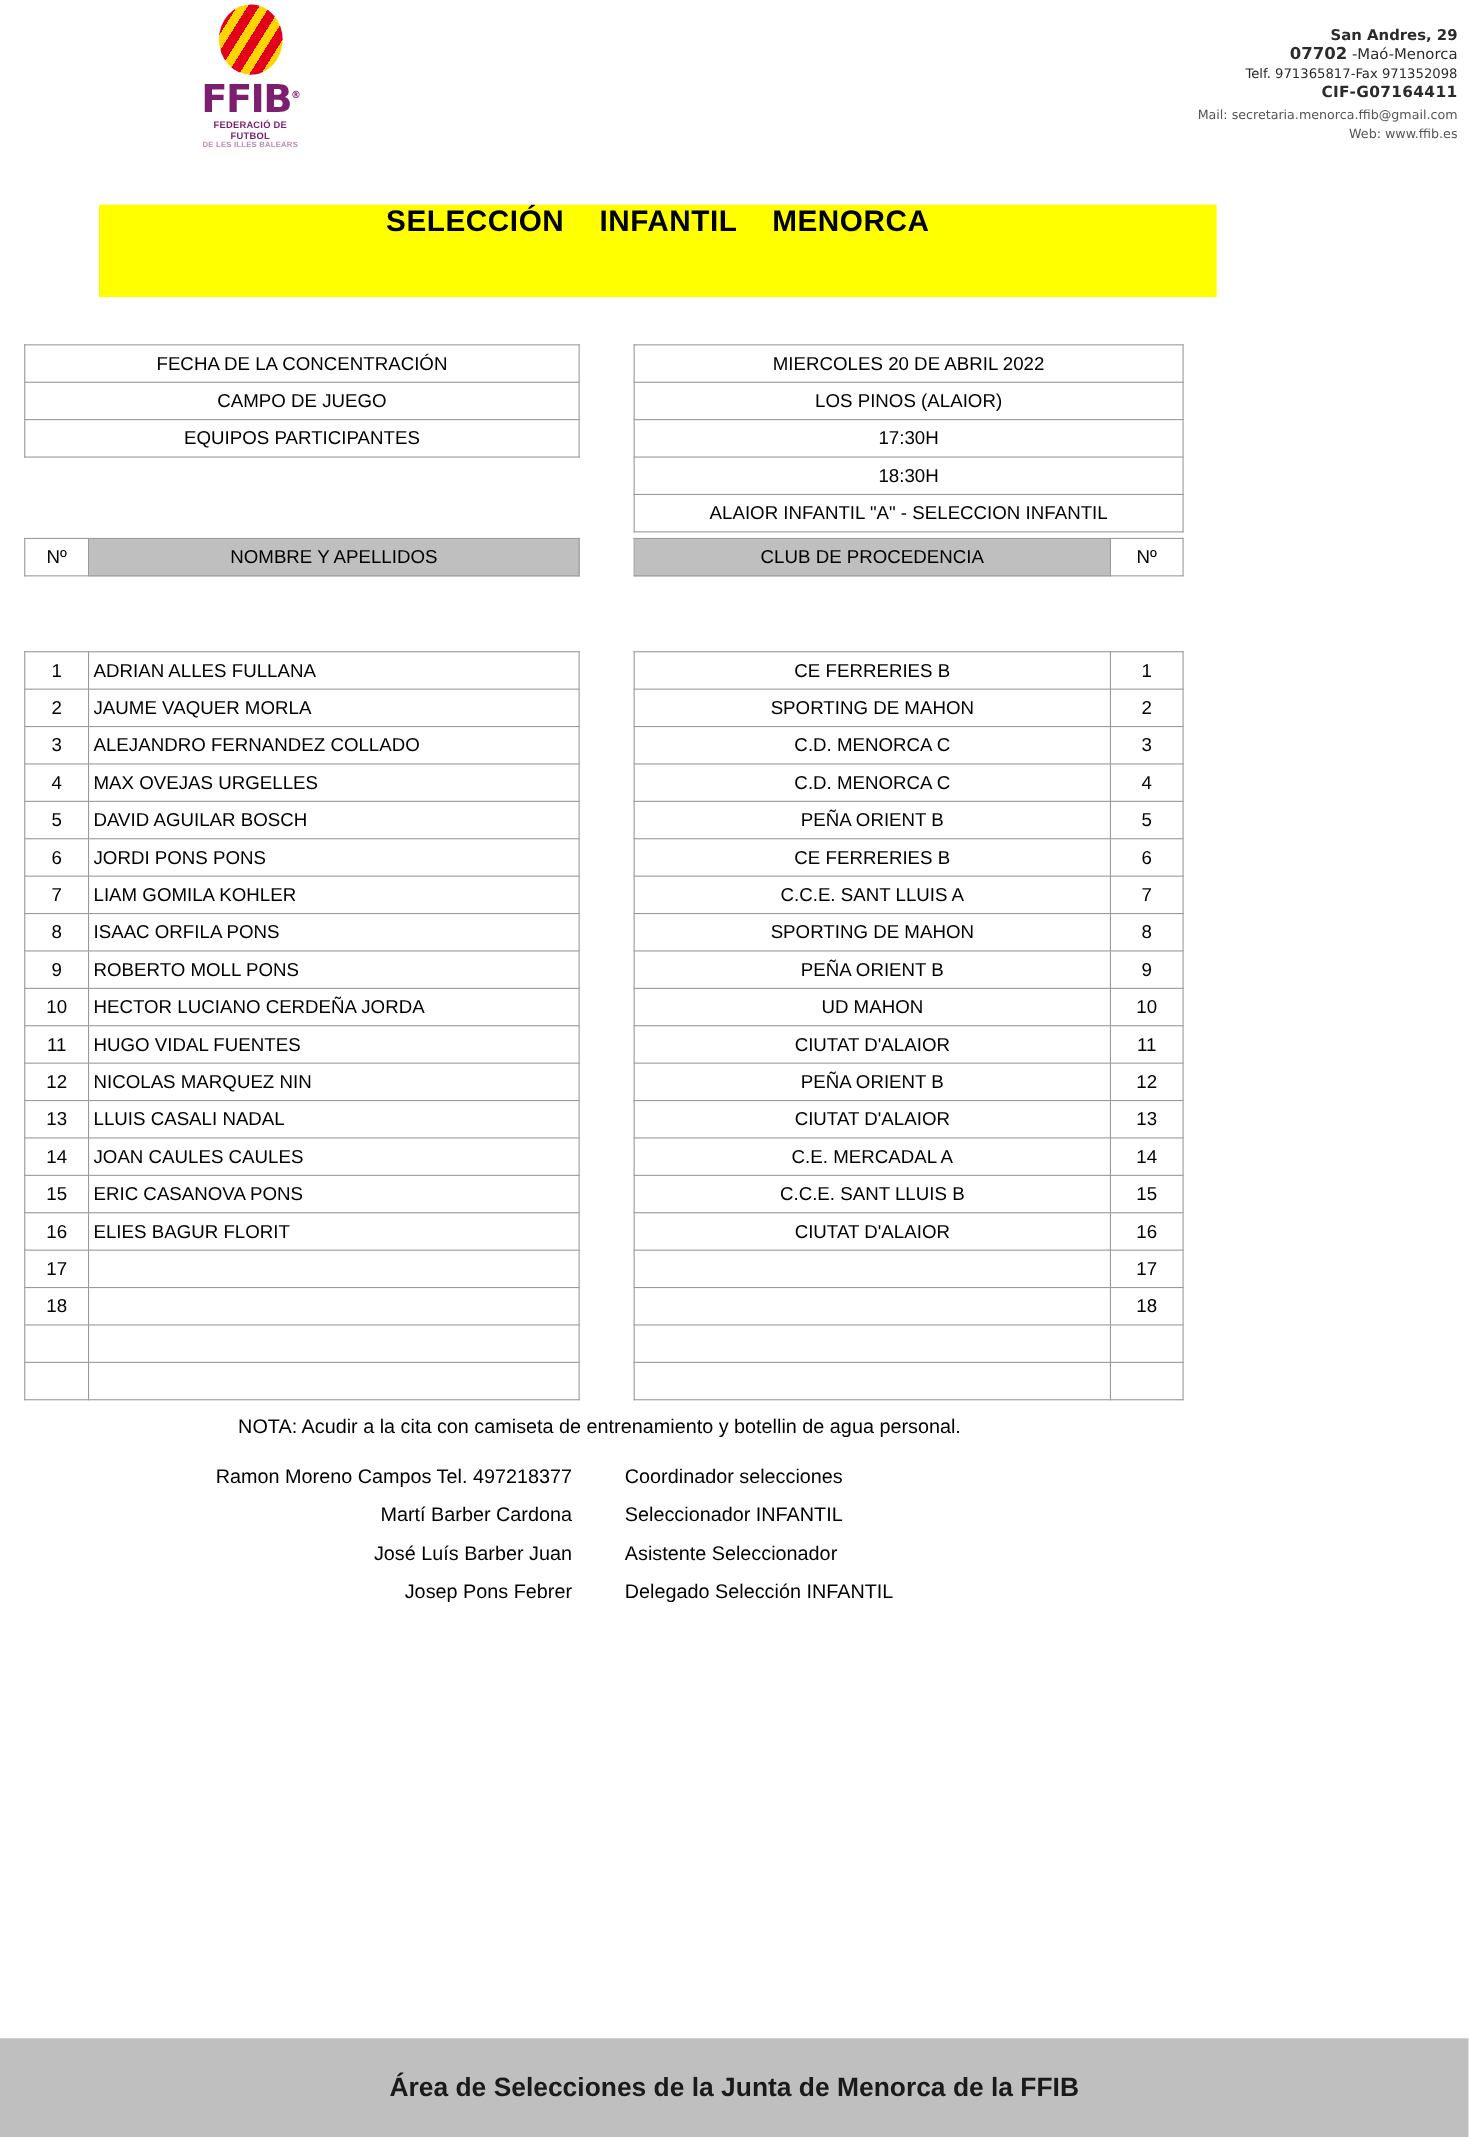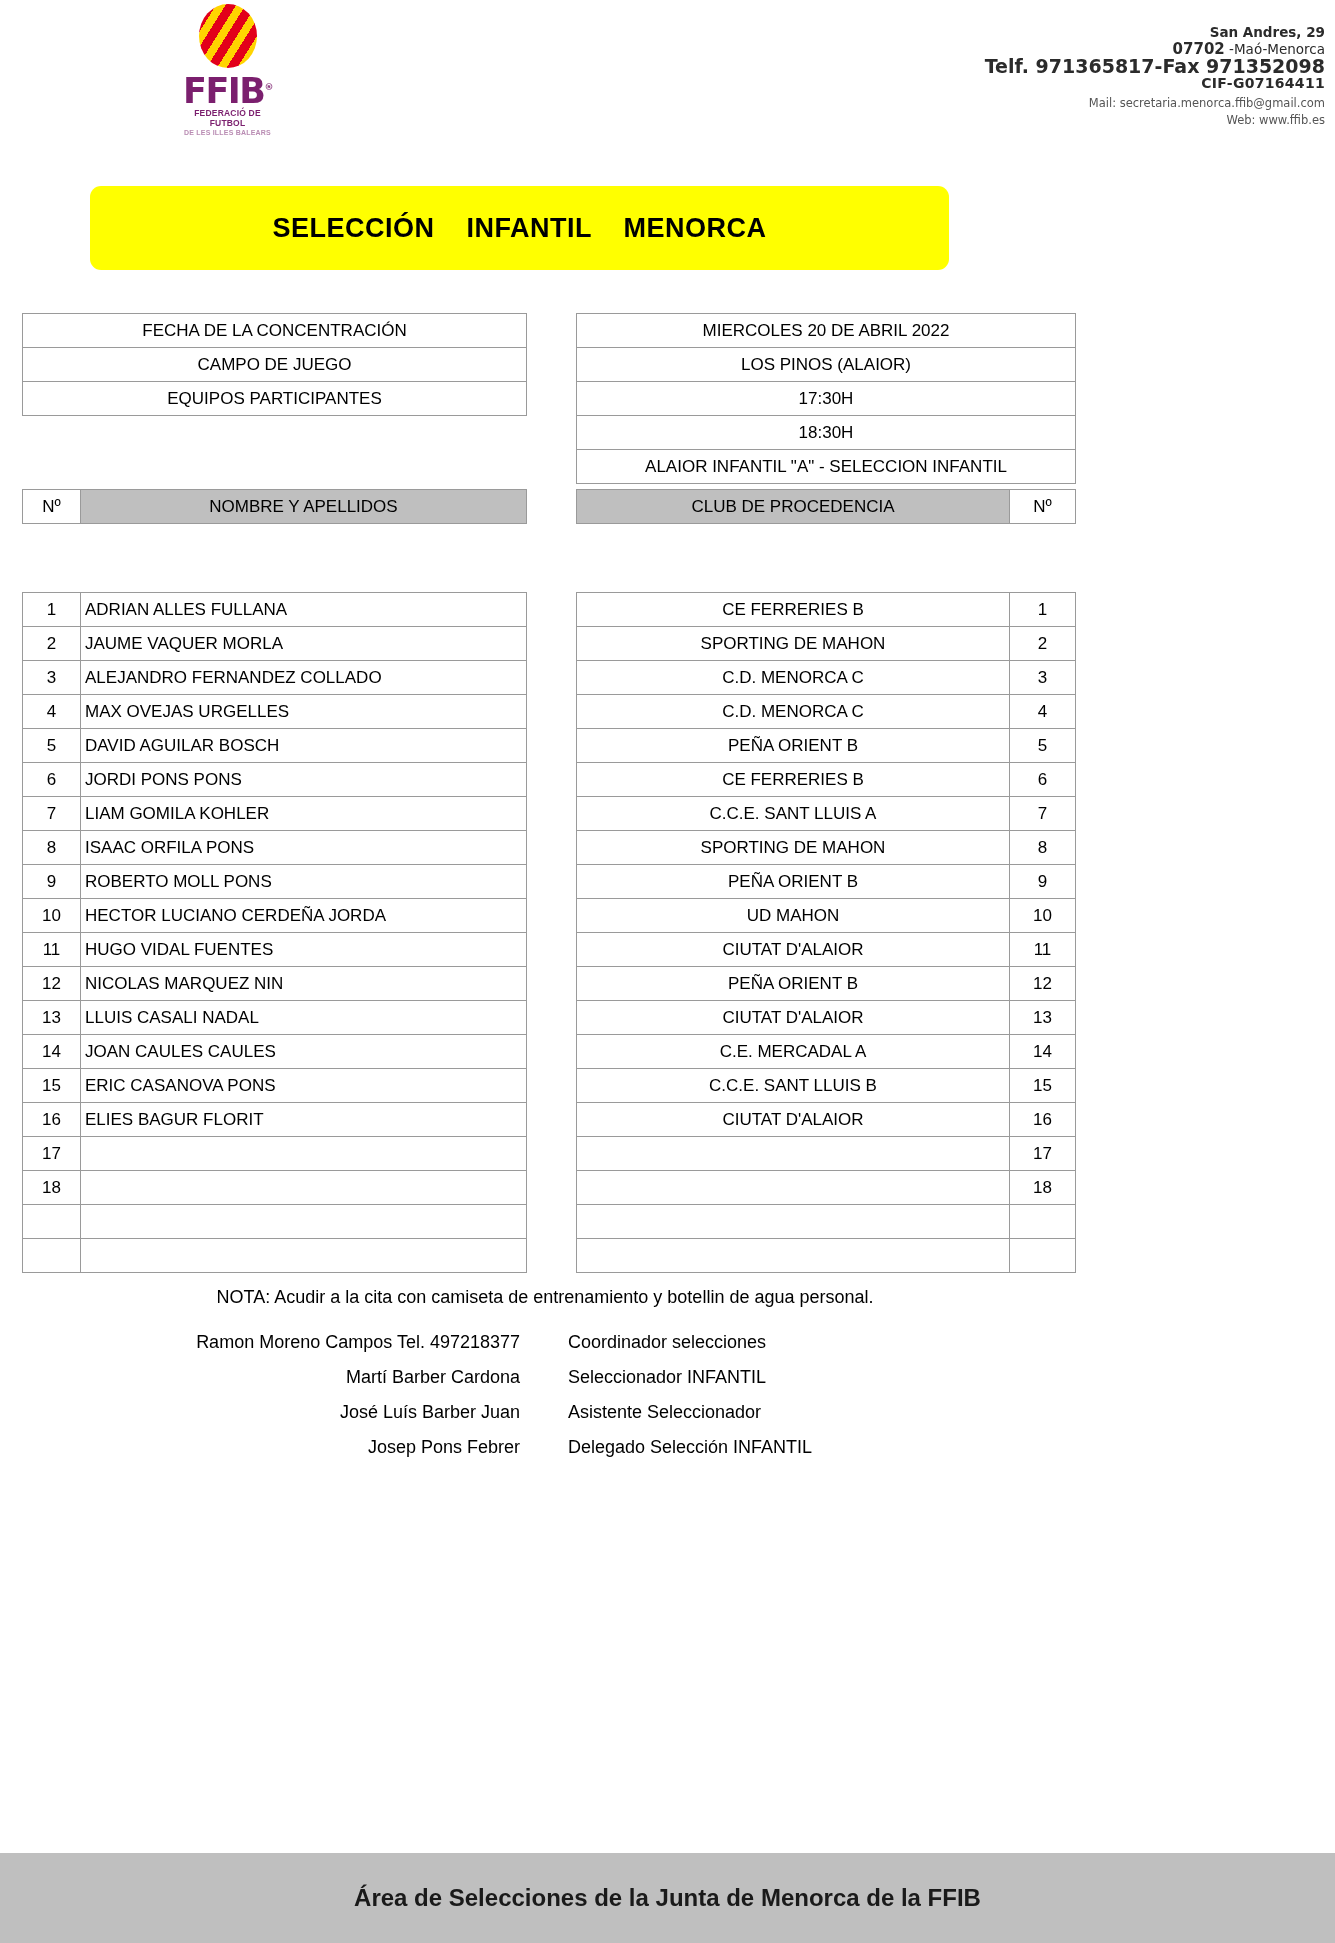--- a/index.html
+++ b/index.html
@@ -81,37 +81,35 @@
     right: 10px;
     top: 24px;
     text-align: right;
     font-family: "DejaVu Sans", sans-serif;
     color: #2b2b2b;
     line-height: 17px;
   }
   .addr .l1 { font-size: 13.5px; font-weight: bold; }
   .addr .l2 { font-size: 13.5px; }
   .addr .l2 b { font-size: 15px; margin-top: 36px; }
-  .addr .l3 { font-size: 19px; font-weight: bold; }
+  .addr .l3 { font-size: 12px; font-weight: normal; }
   .addr .l4 { font-size: 14px; font-weight: bold; letter-spacing: 0.3px;}
   .addr .l5 { font-size: 11.5px; color: #555; margin-top: 3px;}
   .addr .l6 { font-size: 11.5px; color: #555; }
 
   
   .title-banner {
     position: absolute;
     left: 90px;
     top: 186px;
-    width: 859px;
+    width: 1016px;
     height: 84px;
     background: #ffff00;
     display: flex;
-    align-items: center;
     justify-content: center;
-    border-radius: 11px;
   }
   .title-text {
     font-size: 27px;
     font-weight: bold;
     letter-spacing: 0.5px;
     white-space: pre;
   }
 
   
   .info-wrap {

